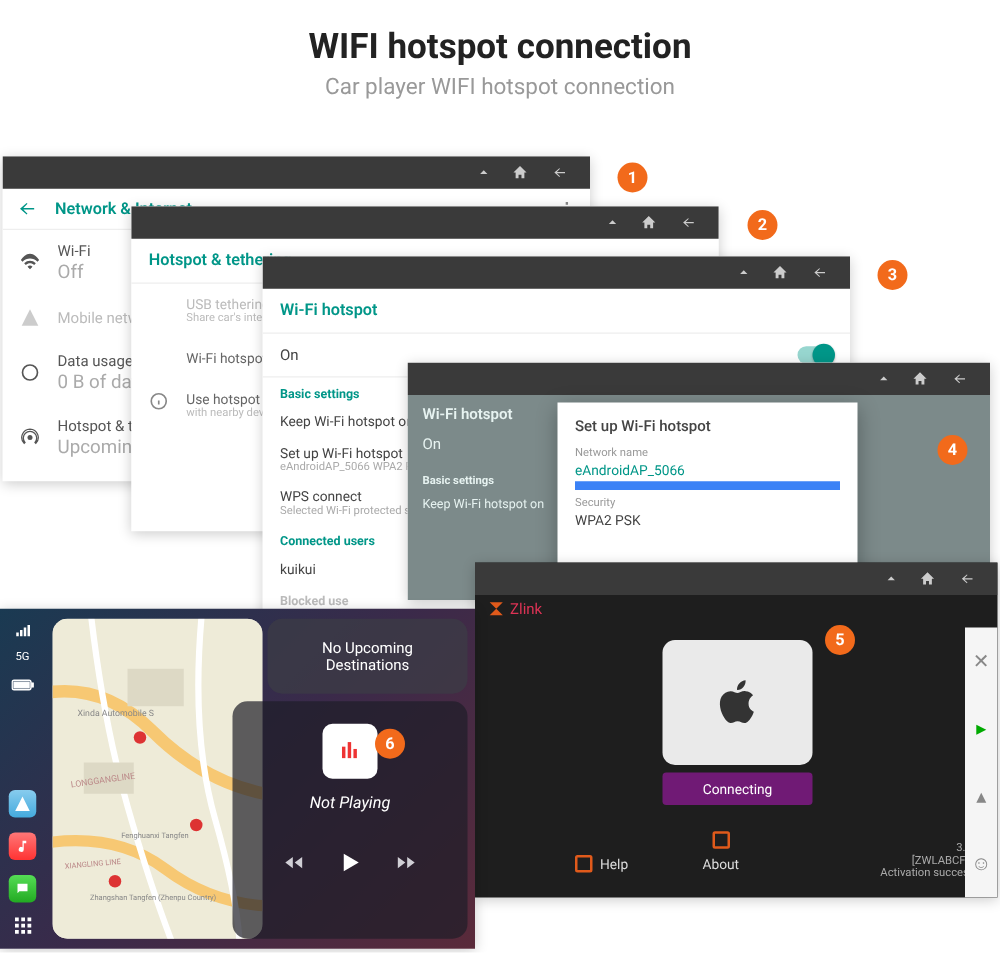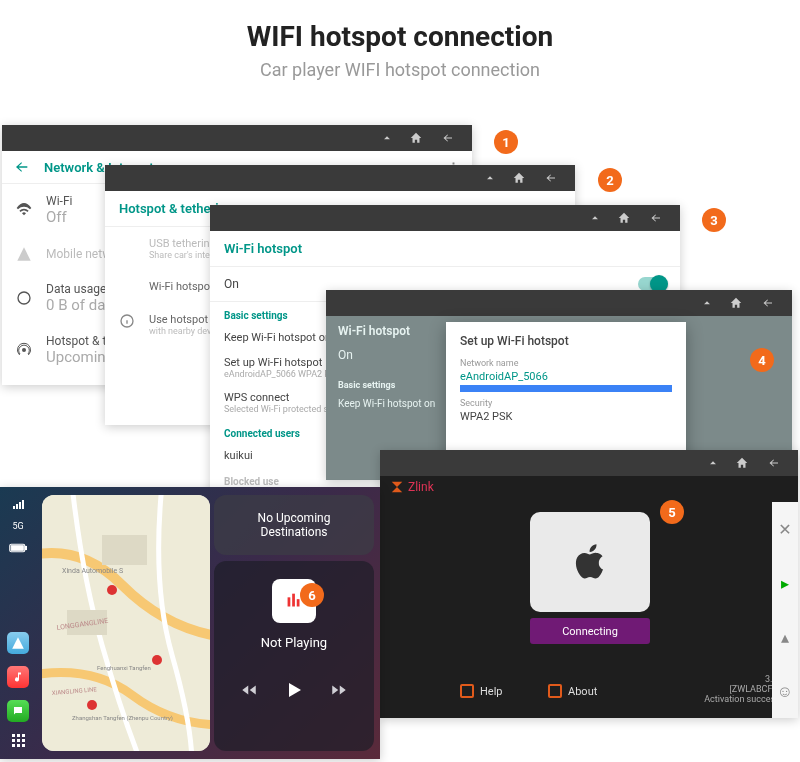--- a/index.html
+++ b/index.html
@@ -122,43 +122,43 @@
   }
   .s5-connecting{
     position:absolute; left:150px; top:142px; width:120px; height:26px;
     background:#701a75; color:#fff; font-size:11px; border-radius:3px;
     display:flex; align-items:center; justify-content:center;
   }
   .s5-help, .s5-about{
     position:absolute; bottom:20px; font-size:11px; color:#ddd;
     display:flex; align-items:center; gap:6px;
   }
-  .s5-help{left:80px;} .s5-about{left:168px;}
+  .s5-help{left:80px;} .s5-about{left:182px;flex-direction:column;}
   .s5-orange-sq{width:14px;height:14px;border:2px solid #e05a1b;border-radius:2px;}
   .s5-status{position:absolute; right:8px; bottom:14px; text-align:right; font-size:9px; color:#aaa;}
   .s5-right{position:absolute; right:0; top:26px; bottom:0; width:26px; background:#f5f5f5;
     display:flex; flex-direction:column; align-items:center; justify-content:space-around; color:#888;}
 
   
   #step6 { left: 0; top: 487px; width: 380px; height: 272px; z-index: 6;
     background: linear-gradient(135deg,#1a3a52 0%, #3a2a4a 50%, #5a2a3a 100%);}
   .cp-sidebar{position:absolute; left:0; top:0; bottom:0; width:36px;
     display:flex; flex-direction:column; align-items:center; gap:12px; padding:12px 0; color:#fff; font-size:9px;}
   .cp-sidebar .sig{display:flex; gap:1px; align-items:flex-end; height:10px;}
   .cp-sidebar .sig span{width:2px; background:#fff;}
   .cp-appicon{width:22px;height:22px;border-radius:5px;display:flex;align-items:center;justify-content:center;}
   .cp-map{position:absolute; left:42px; top:8px; width:168px; height:256px;
     background:#e8e6da; border-radius:12px; overflow:hidden;}
   .cp-map svg{width:100%;height:100%;}
   .cp-dest{position:absolute; right:6px; top:8px; width:160px; height:60px;
     background:rgba(60,60,70,.75); border-radius:12px; color:#fff; font-size:12px;
     display:flex; align-items:center; padding:0 12px;text-align:center;}
-  .cp-play{position:absolute; right:6px; top:74px; width:160px; height:190px;
+  .cp-play{position:absolute; right:6px; top:74px; width:188px; height:190px;
     background:rgba(30,30,40,.7); border-radius:12px; color:#fff;
-    display:flex; flex-direction:column; align-items:center; padding:18px 0;}
+    display:flex; flex-direction:column; align-items:center; padding:18px 0;font-style:italic;}
   .cp-play .art{width:44px;height:44px;border-radius:8px;background:#fff;
     display:flex;align-items:center;justify-content:center;}
   .cp-controls{display:flex; gap:22px; margin-top:28px; align-items:center;}
 
 </style>
 </head>
 <body>
 
 <h1 class="page-title">WIFI hotspot connection</h1>
 <div class="page-subtitle">Car player WIFI hotspot connection</div>

